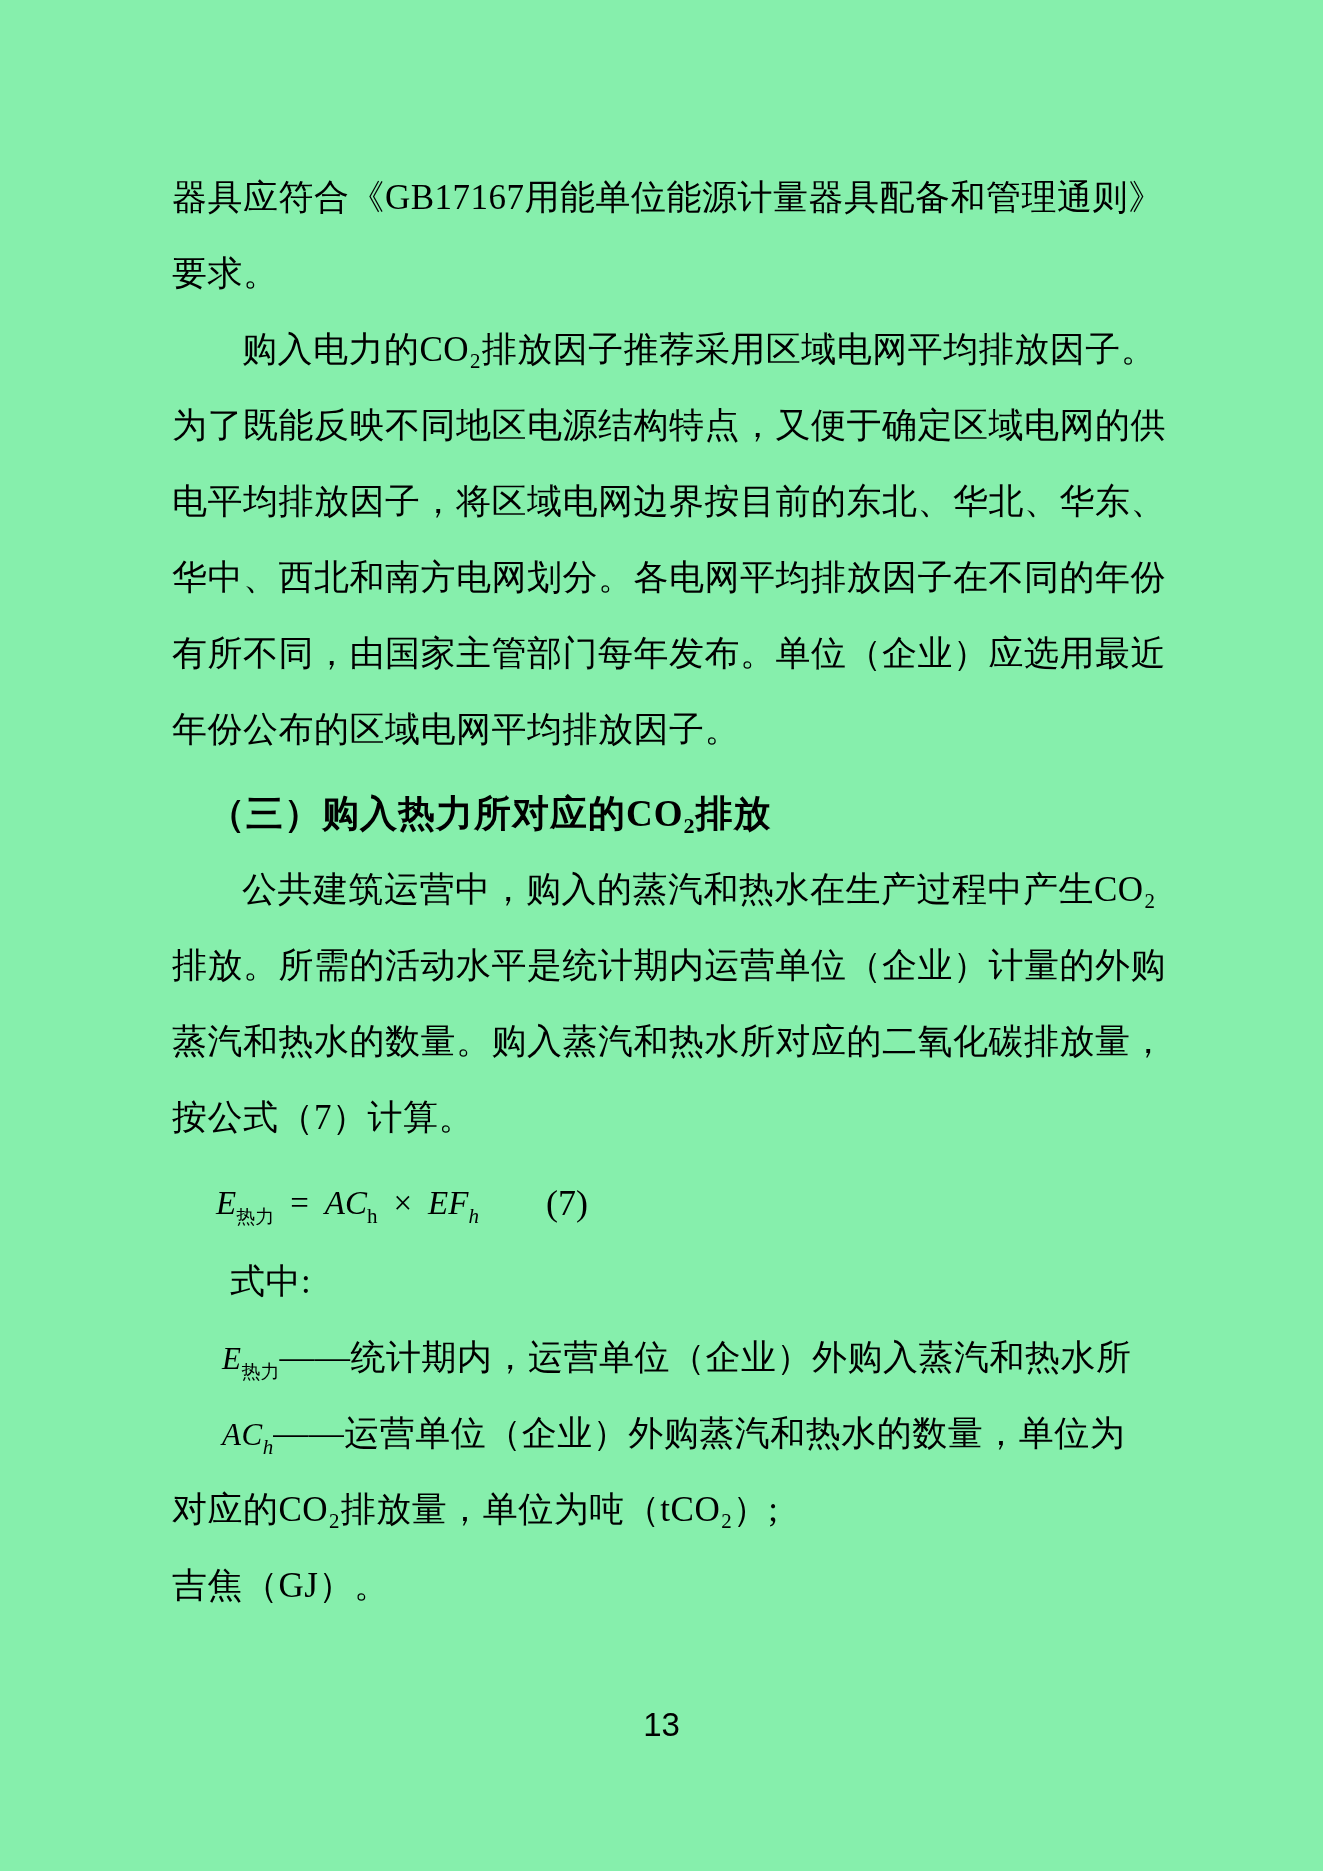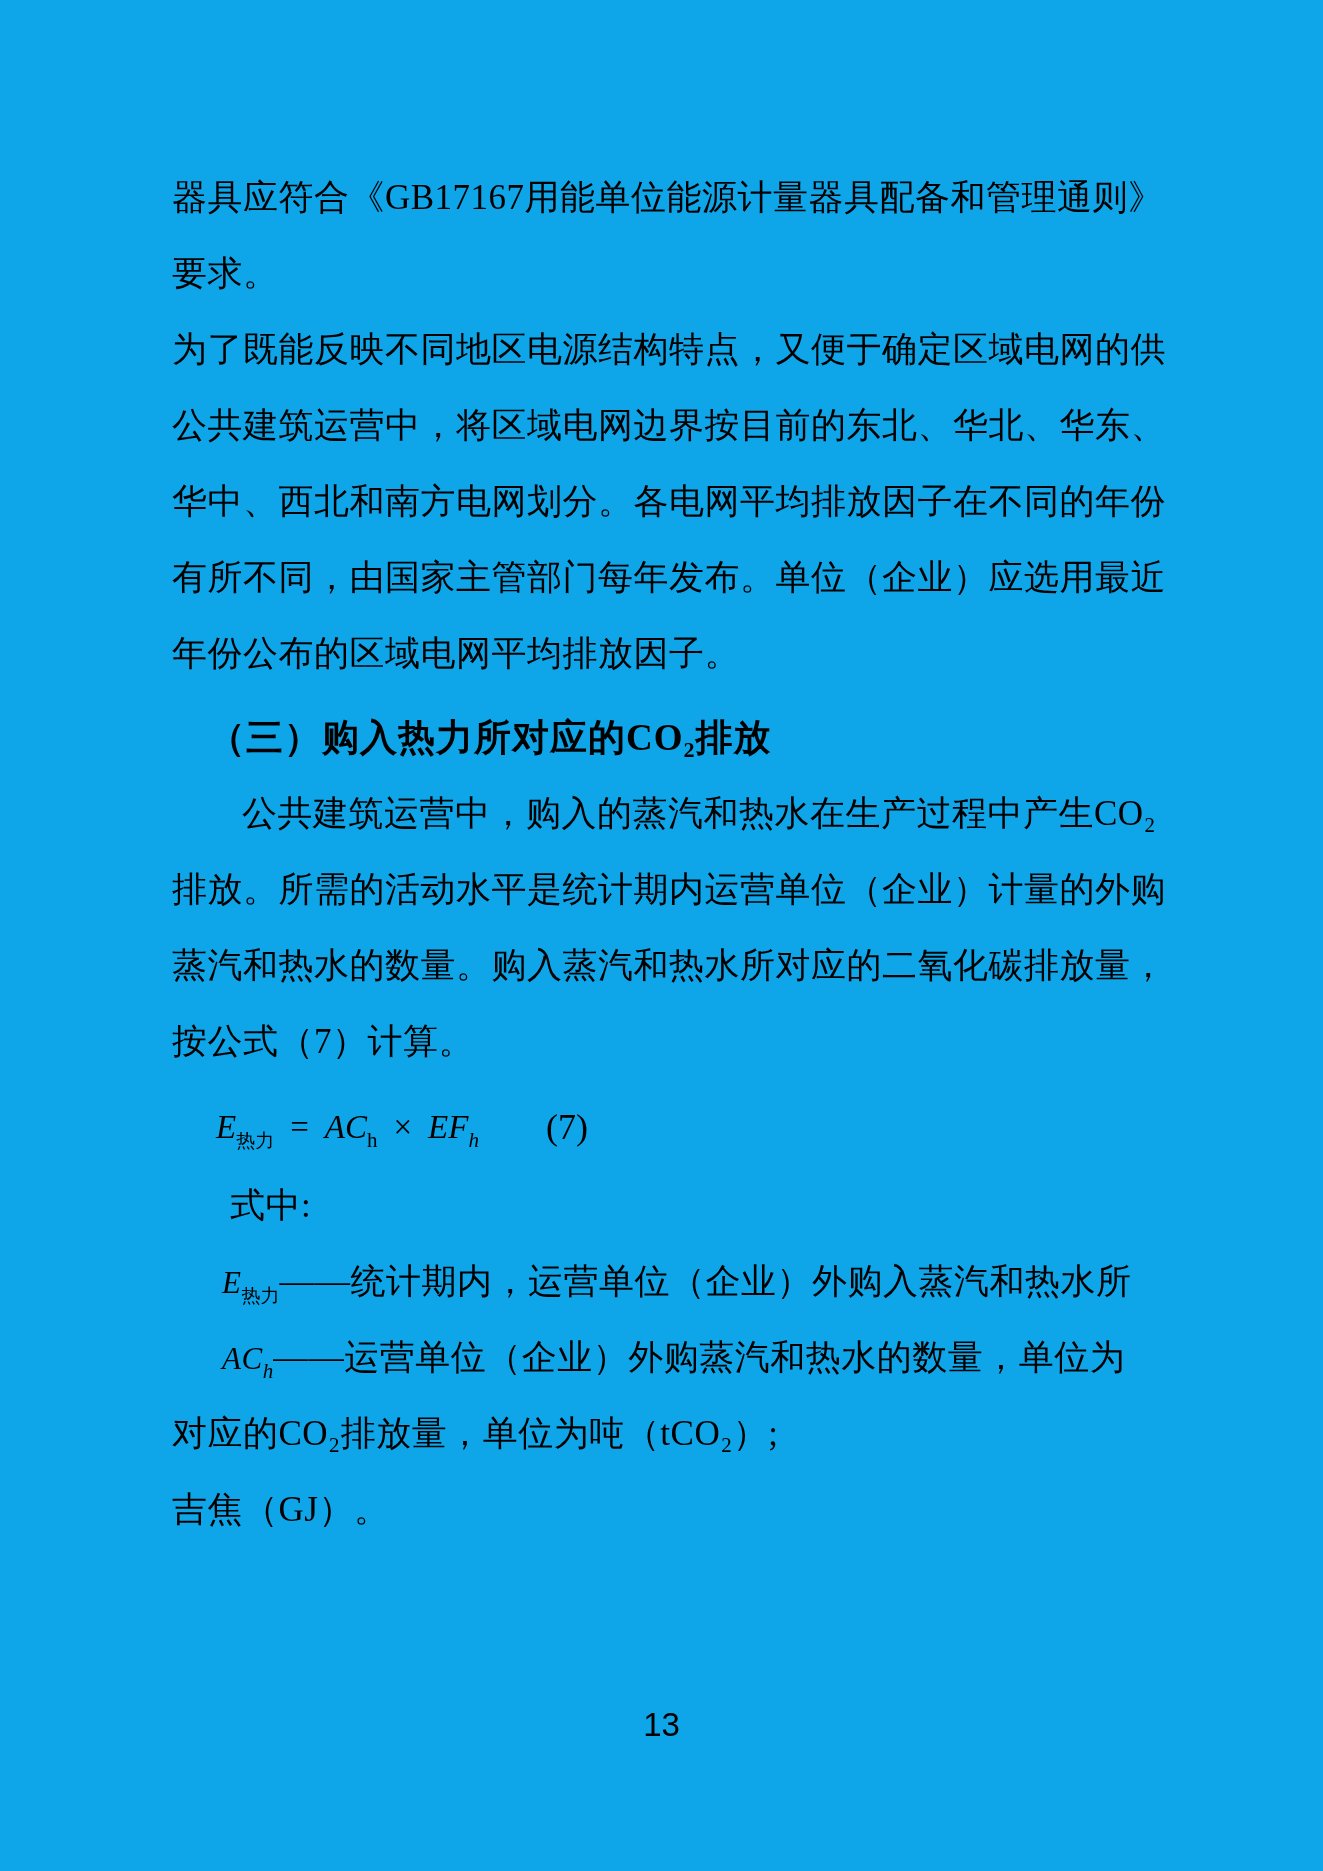--- a/index.html
+++ b/index.html
@@ -1,21 +1,21 @@
 <!DOCTYPE html>
 <html><head>
 <meta charset="utf-8">
 <style>
   html, body { margin: 0; padding: 0; background: #e8e8e8; }
   .page {
     position: relative;
     width: 1323px;
     height: 1871px;
     margin: 0 auto;
-    background: #0ea5e9;
+    background: #86efac;
     color: #000000;
     font-family: "Liberation Serif", "DejaVu Serif", serif;
     overflow: hidden;
   }
   .content {
     position: absolute;
     left: 172px;
     top: 160px;
     width: 1010px;
   }
@@ -81,22 +81,23 @@
 </style>
 </head>
 <body>
 
 <div class="page">
   <div class="content">
 
     <div class="line">器具应符合《GB17167用能单位能源计量器具配备和管理通则》</div>
     <div class="line">要求。</div>
 
+    <div class="line indent">购入电力的CO₂排放因子推荐采用区域电网平均排放因子。</div>
     <div class="line">为了既能反映不同地区电源结构特点，又便于确定区域电网的供</div>
-    <div class="line">公共建筑运营中，将区域电网边界按目前的东北、华北、华东、</div>
+    <div class="line">电平均排放因子，将区域电网边界按目前的东北、华北、华东、</div>
     <div class="line">华中、西北和南方电网划分。各电网平均排放因子在不同的年份</div>
     <div class="line">有所不同，由国家主管部门每年发布。单位（企业）应选用最近</div>
     <div class="line">年份公布的区域电网平均排放因子。</div>
 
     <div class="heading">（三）购入热力所对应的CO₂排放</div>
 
     <div class="line indent">公共建筑运营中，购入的蒸汽和热水在生产过程中产生CO₂</div>
     <div class="line">排放。所需的活动水平是统计期内运营单位（企业）计量的外购</div>
     <div class="line">蒸汽和热水的数量。购入蒸汽和热水所对应的二氧化碳排放量，</div>
     <div class="line">按公式（7）计算。</div>

